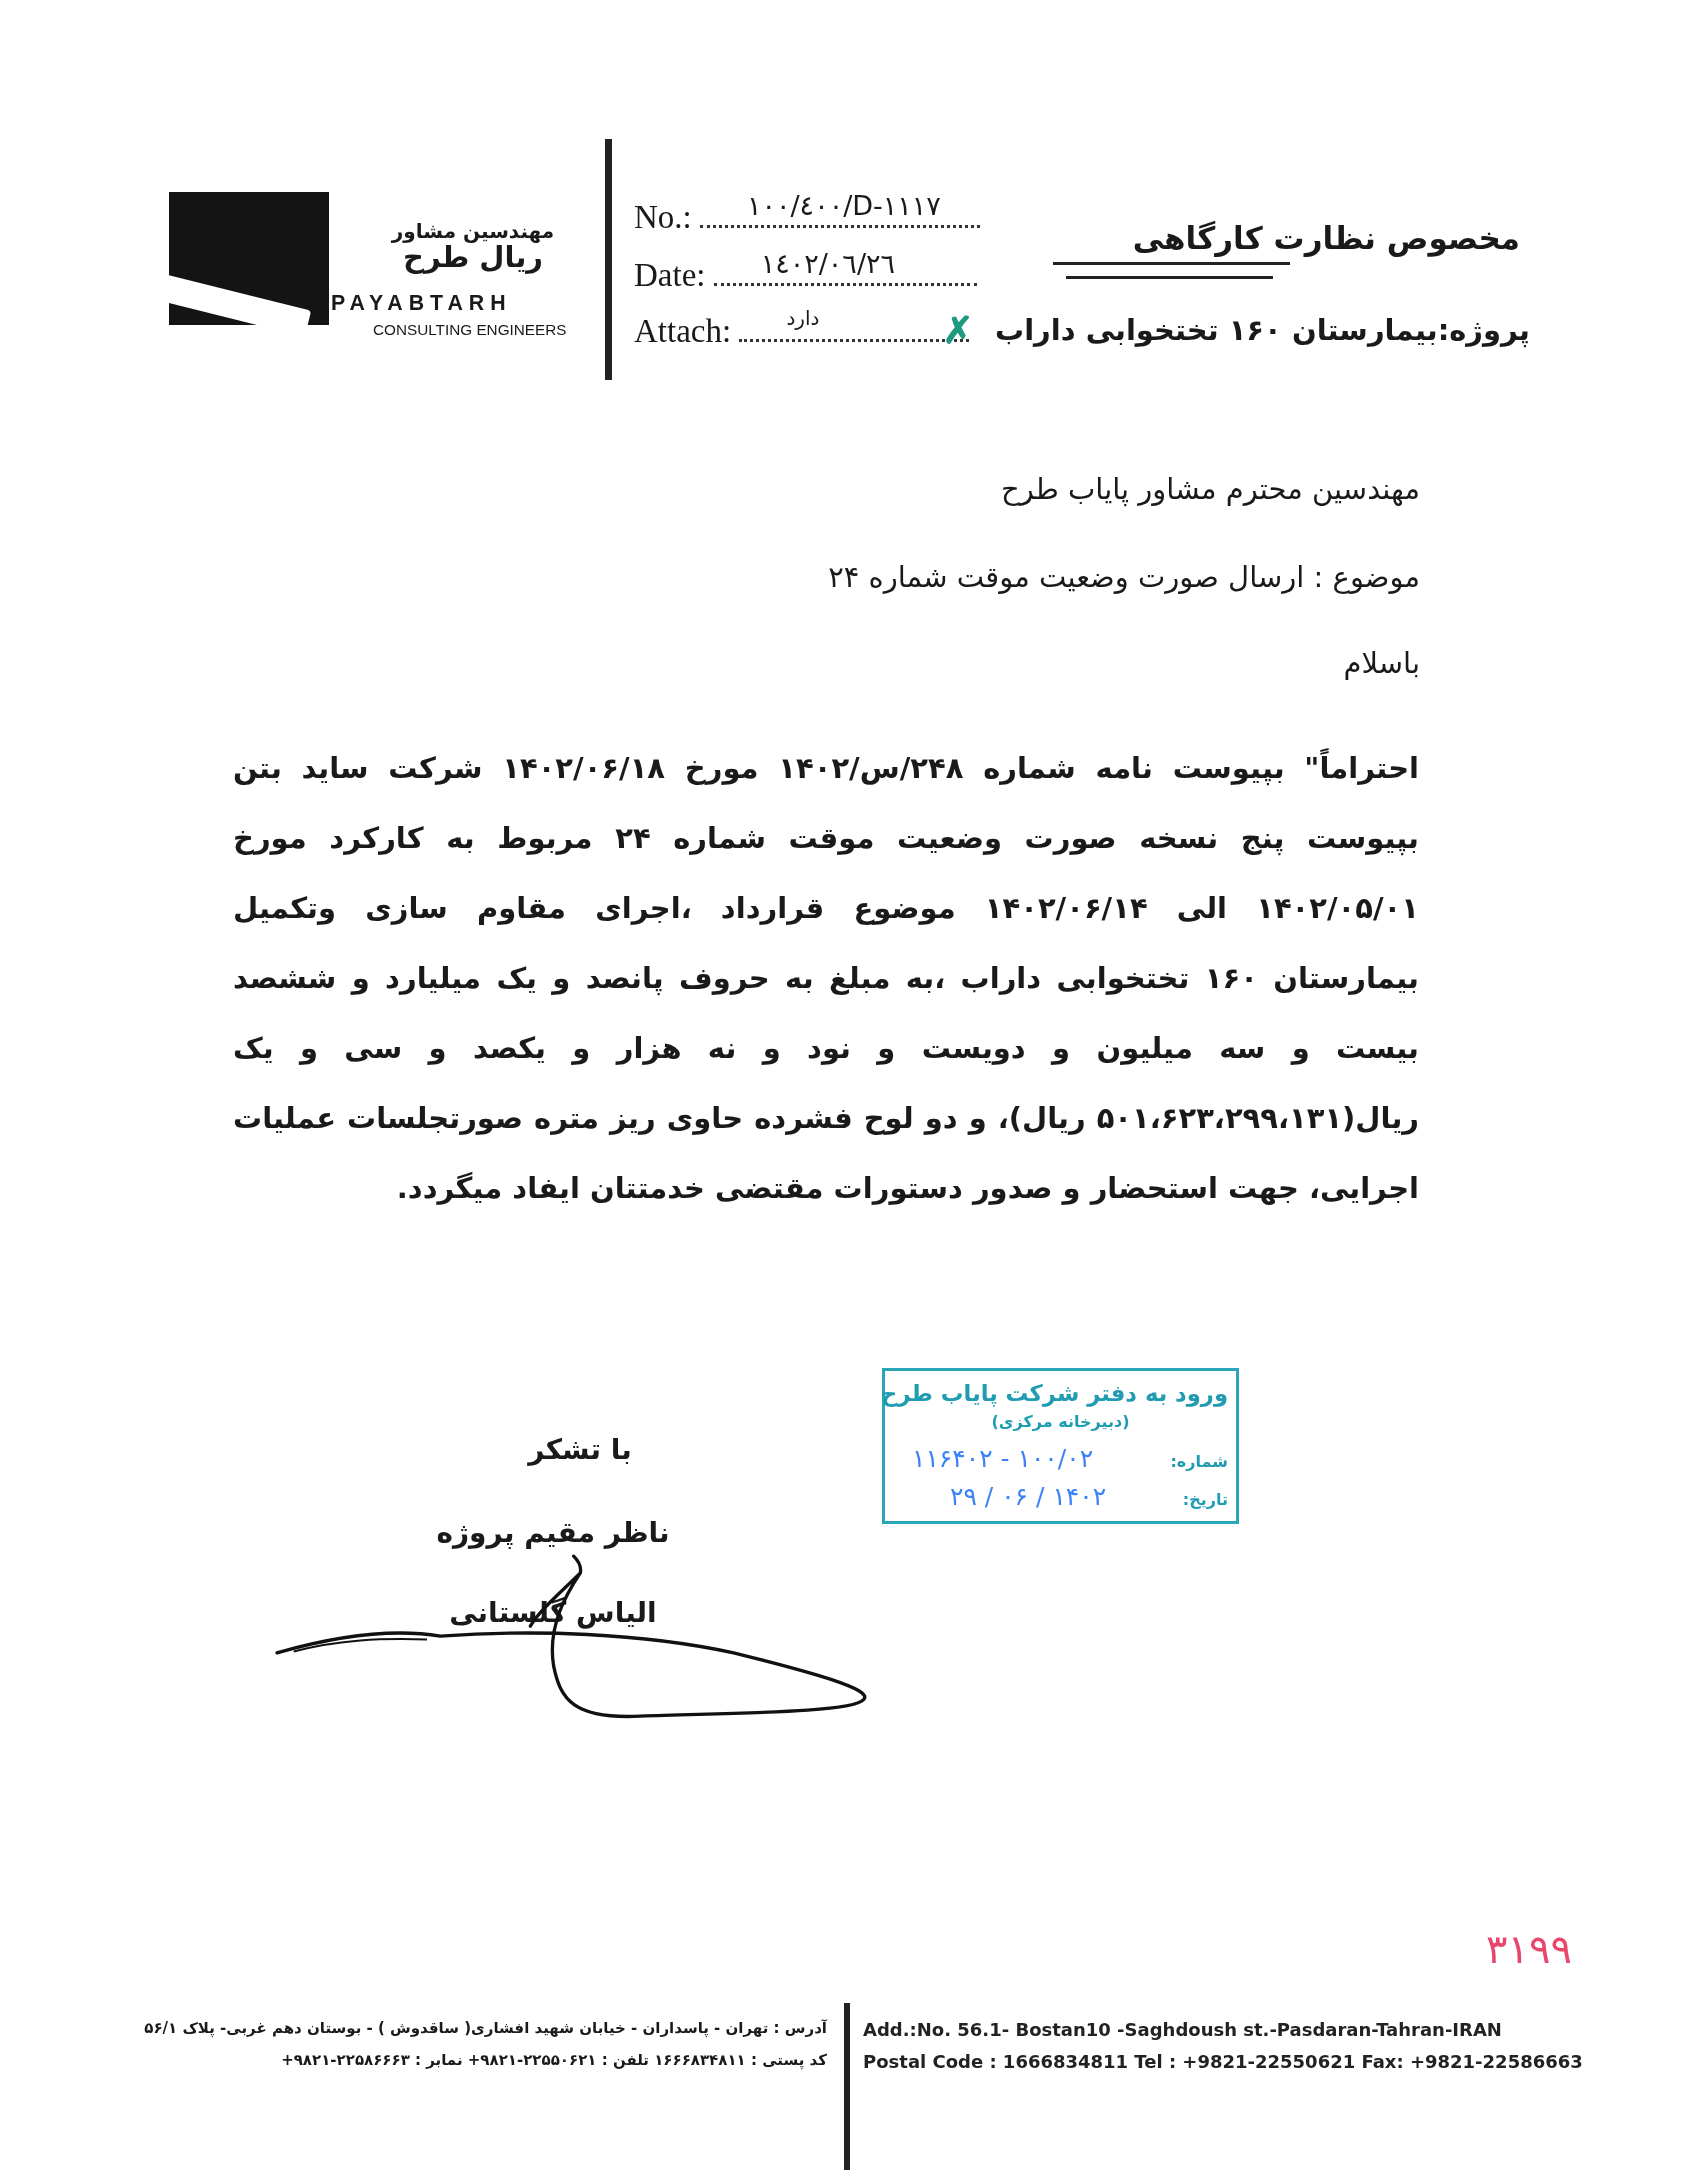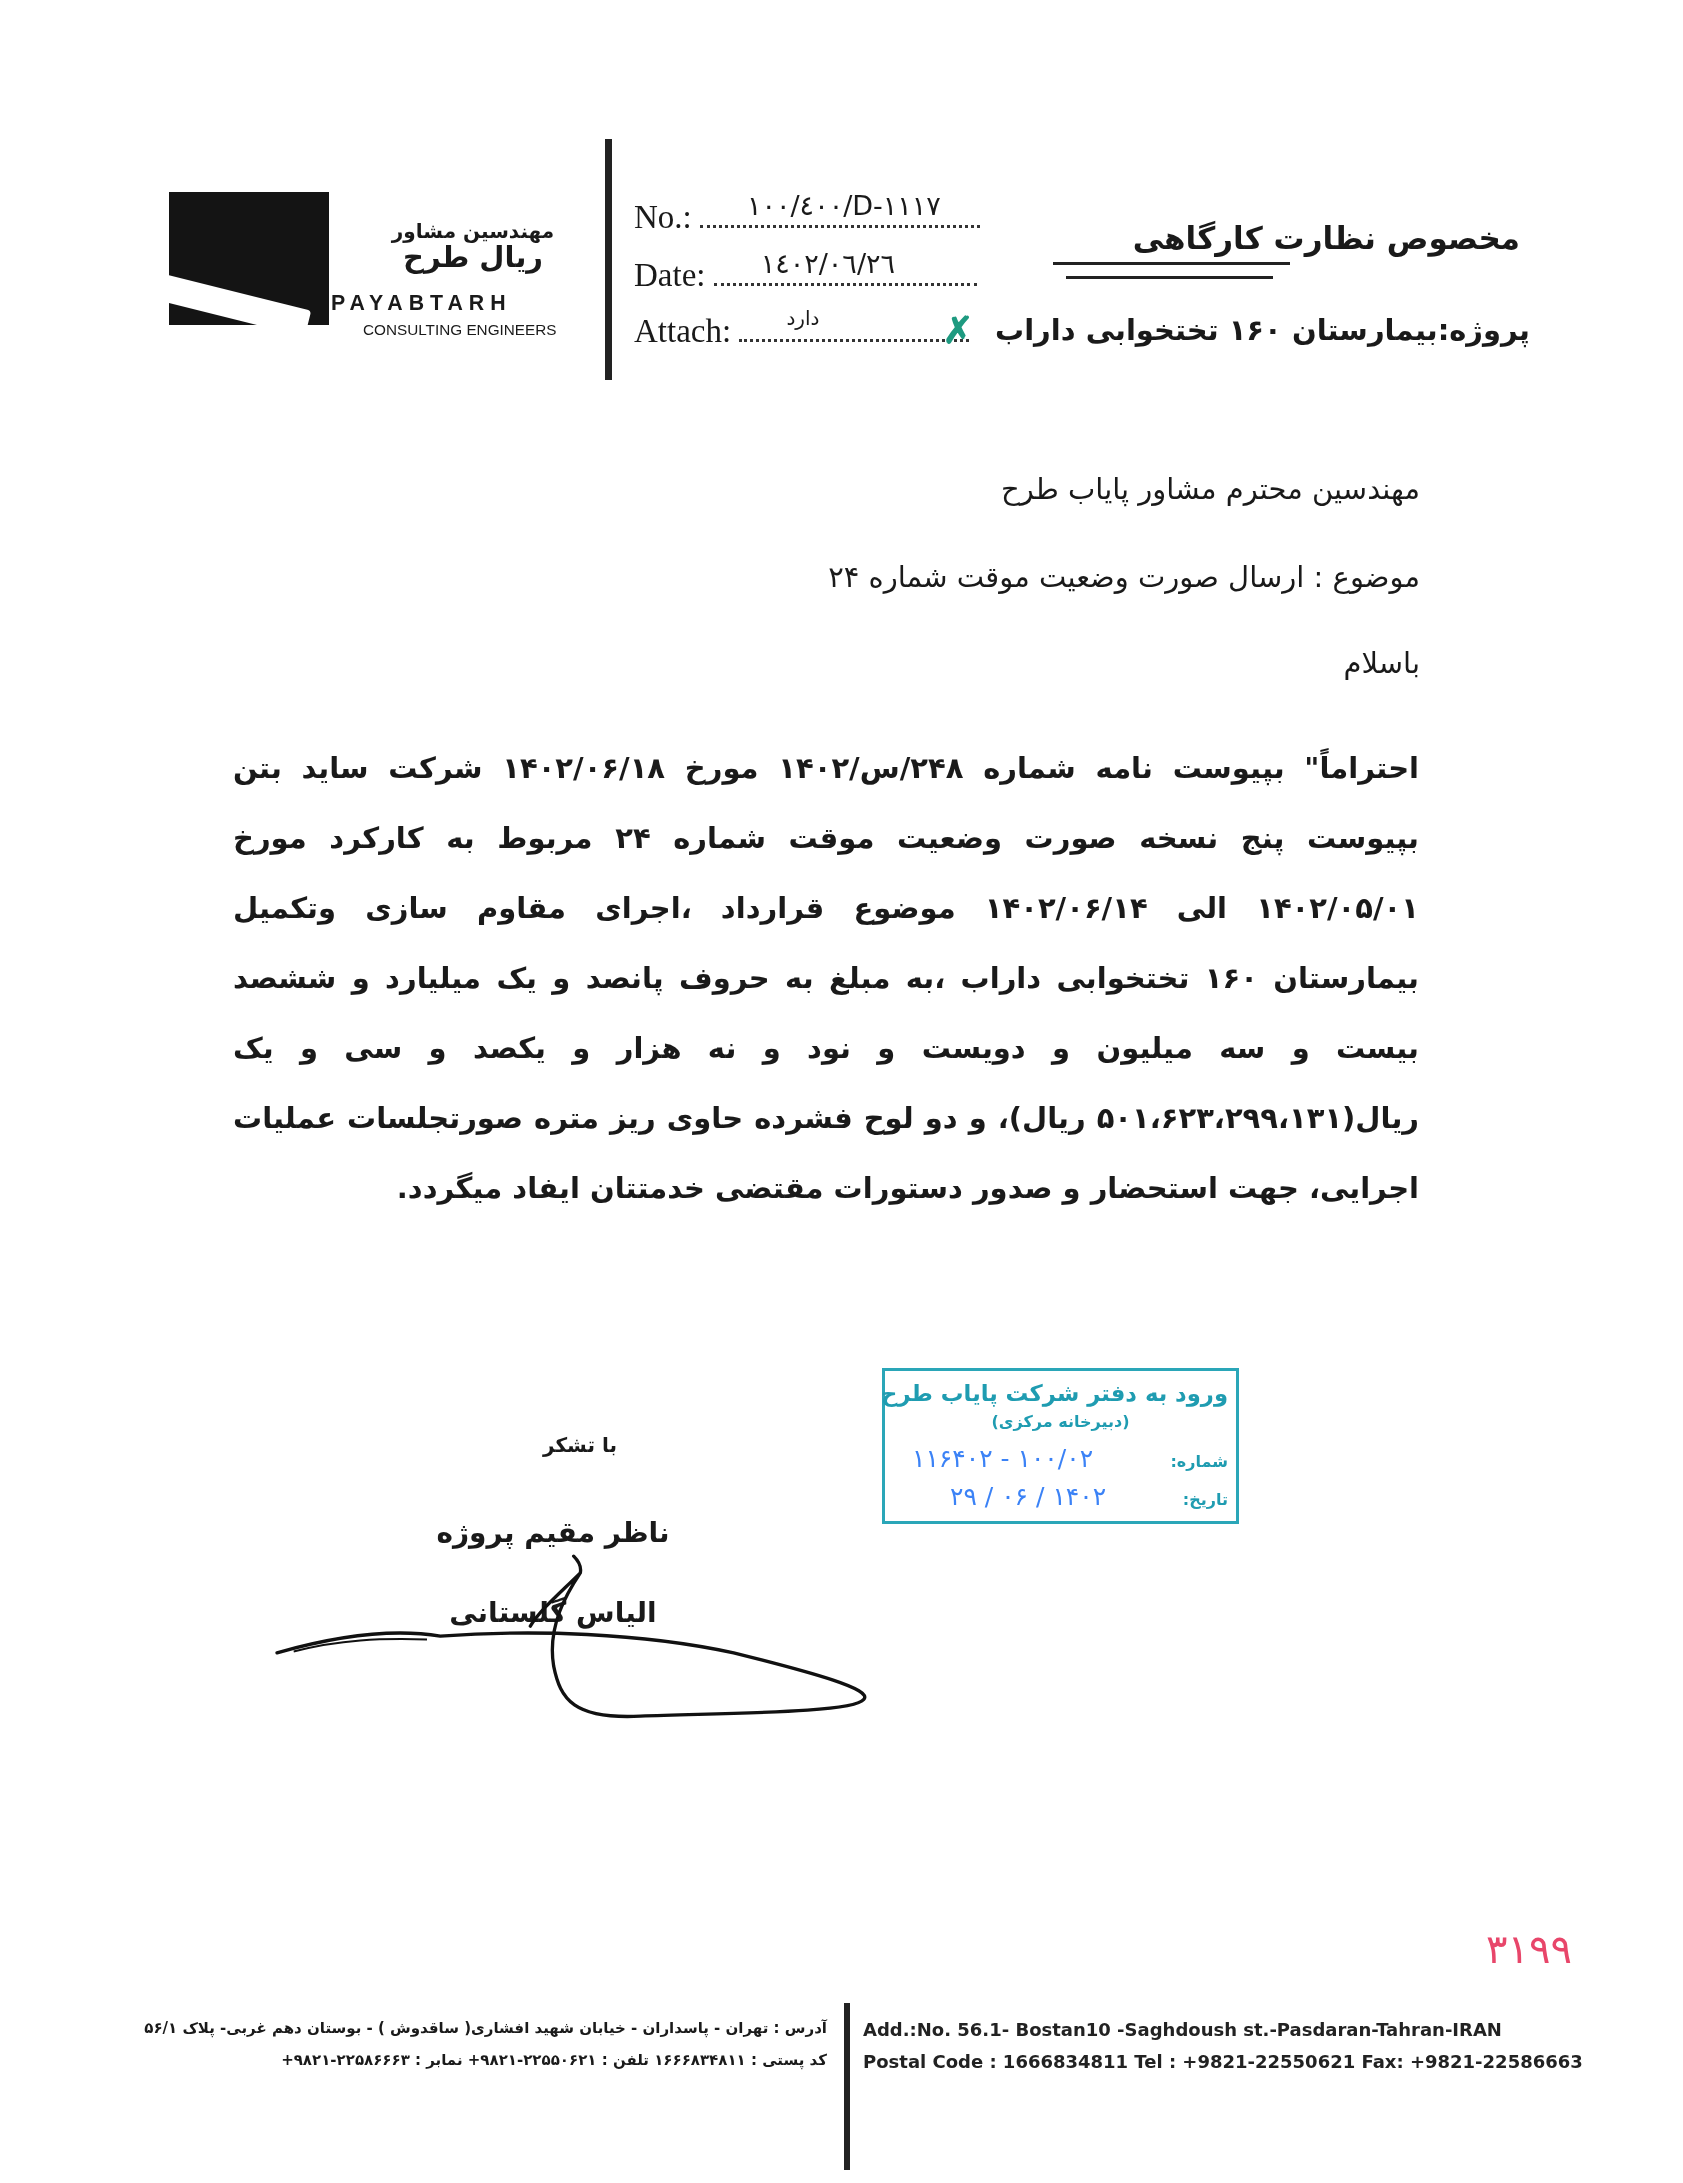--- a/index.html
+++ b/index.html
@@ -8,21 +8,21 @@
   .abs { position: absolute; }
   .rtl { direction: rtl; unicode-bidi: embed; }
 
   
   .logo-block { left: 169px; top: 192px; width: 160px; height: 133px; background: #141414; overflow: hidden; }
   .logo-stripe { position: absolute; left: -13.3px; top: 80px; width: 160px; height: 27px; background: #ffffff;
                  transform: rotate(14deg); transform-origin: left top; border-radius: 0 4px 4px 0; }
   .brand-fa-small { left: 373px; top: 219px; width: 200px; text-align: center; font-size: 20px; font-weight: bold; }
   .brand-fa-big { left: 373px; top: 240px; width: 200px; text-align: center; font-size: 29px; font-weight: bold; }
   .brand-en { left: 331px; top: 291px; font-family: "Liberation Sans", sans-serif; font-size: 21.3px; font-weight: bold; letter-spacing: 6px; }
-  .brand-sub { left: 363px; top: 321px; font-family: "Liberation Sans", sans-serif; font-size: 15.3px; }
+  .brand-sub { left: 373px; top: 321px; font-family: "Liberation Sans", sans-serif; font-size: 15.3px; }
   .vdivider-top { left: 605px; top: 139px; width: 6.7px; height: 241px; background: #222; }
 
   .meta-row { left: 634px; font-family: "Liberation Serif", serif; font-size: 33px; white-space: nowrap; }
   .meta-label { display: inline-block; }
   .meta-dots { display: inline-block; border-bottom: 3.3px dotted #333; width: 267px; position: relative; height: 13.3px; vertical-align: baseline; }
   .meta-val { position: absolute; left: 47px; bottom: 4px; font-size: 27px; font-family: "DejaVu Sans", sans-serif; }
   .attach-x { position: absolute; left: 203px; bottom: -13.3px; color: #1e9a80; font-size: 37px; font-weight: bold; }
 
   .header-title { right: 163px; top: 220px; font-size: 31px; font-weight: bold; white-space: nowrap; }
   .header-rule1 { left: 1053px; top: 262px; width: 237px; height: 3.3px; background: #222; }
@@ -37,21 +37,21 @@
                text-align: justify; text-align-last: right; }
 
   
   .stamp { left: 882px; top: 1368px; width: 357px; height: 156px; border: 3.3px solid #2aa6b8; color: #1f9cb1; box-sizing: border-box; }
   .stamp-title { position: absolute; right: 8px; top: 9.3px; font-size: 22.7px; font-weight: bold; white-space: nowrap; }
   .stamp-sub { position: absolute; left: 0; right: 0; top: 41px; text-align: center; font-size: 16px; font-weight: bold; }
   .stamp-row { position: absolute; right: 8px; font-size: 16px; font-weight: bold; white-space: nowrap; }
   .stamp-val { position: absolute; font-size: 25px; color: #3b82f6; white-space: nowrap; }
 
   
-  .closing { left: 480px; top: 1433px; width: 200px; text-align: center; font-size: 20px; font-weight: bold; }
+  .closing { left: 480px; top: 1433px; width: 200px; text-align: center; font-size: 28px; font-weight: bold; }
   .signer-title { left: 413px; top: 1516px; width: 280px; text-align: center; font-size: 28px; font-weight: bold; }
   .signer-name { left: 413px; top: 1596px; width: 280px; text-align: center; font-size: 28px; font-weight: bold; }
   .signature { left: 267px; top: 1546px; width: 600px; height: 187px; }
 
   
   .handnum { left: 1486px; top: 1926px; font-size: 40px; color: #e8466a; font-family: "DejaVu Sans", sans-serif; }
 
   
   .vdivider-foot { left: 844px; top: 2003px; width: 6px; height: 167px; background: #222; }
   .foot-fa { right: 856px; font-size: 15px; font-weight: bold; white-space: nowrap; }

